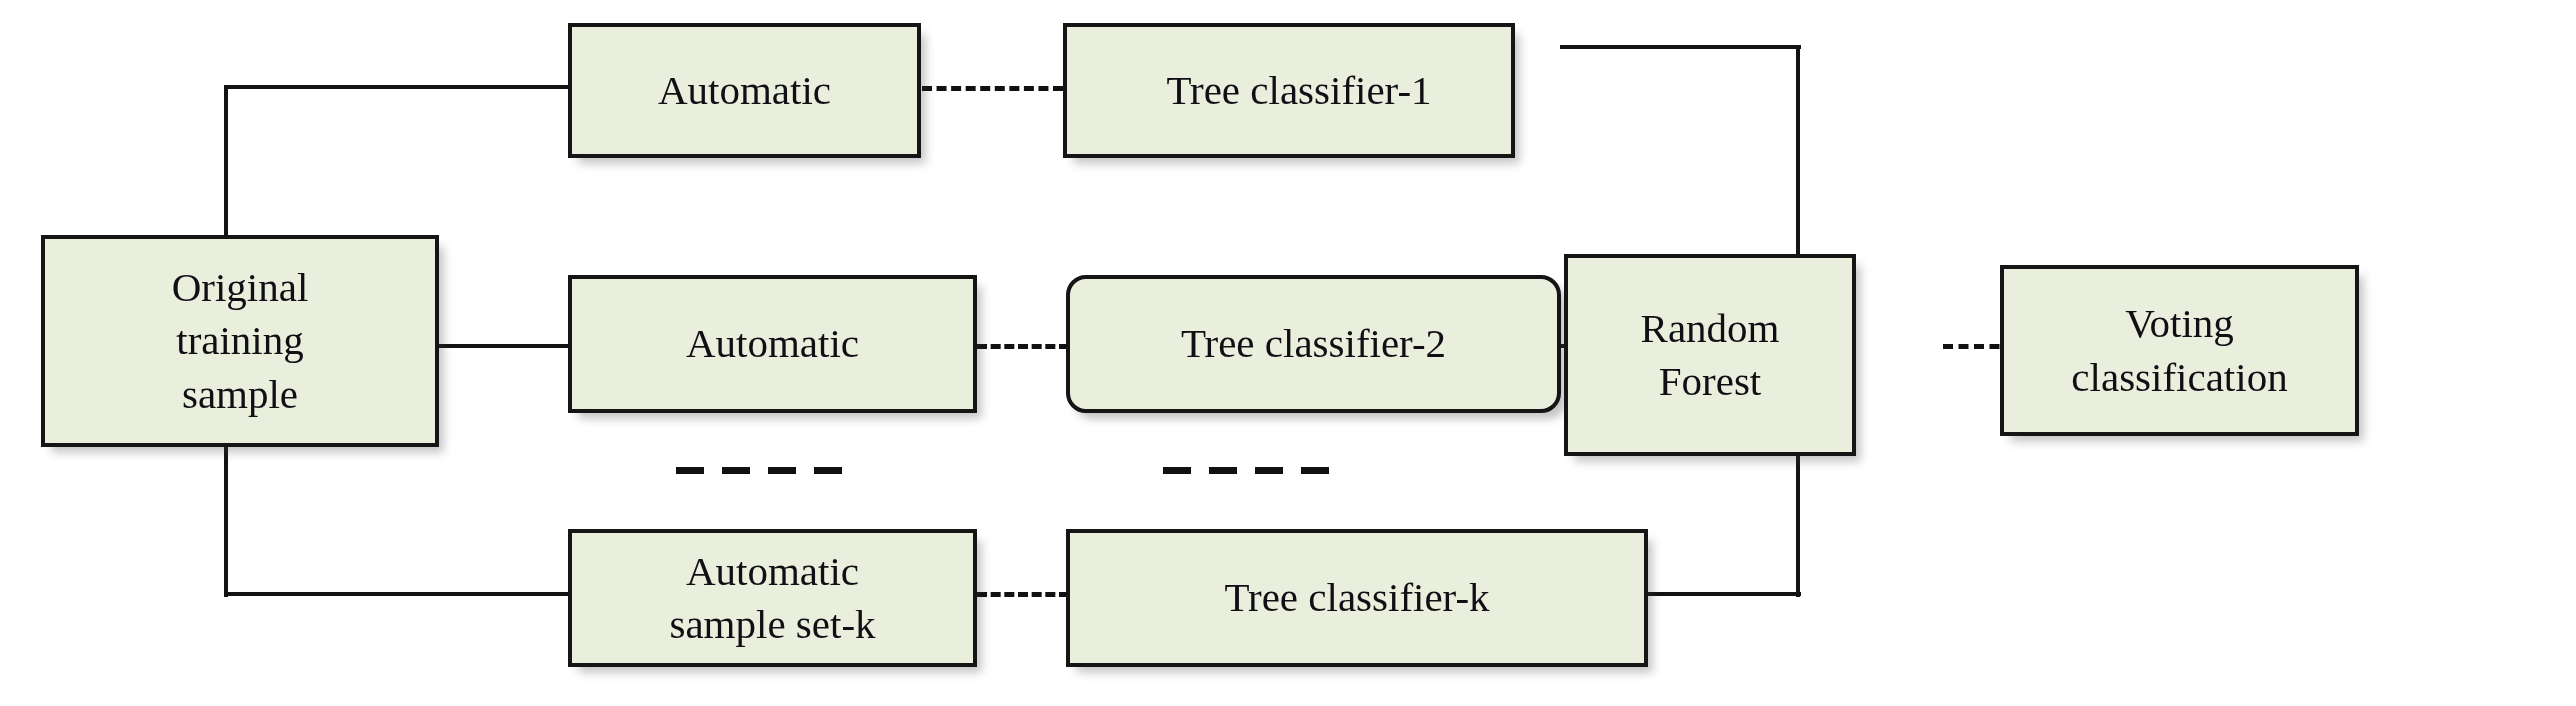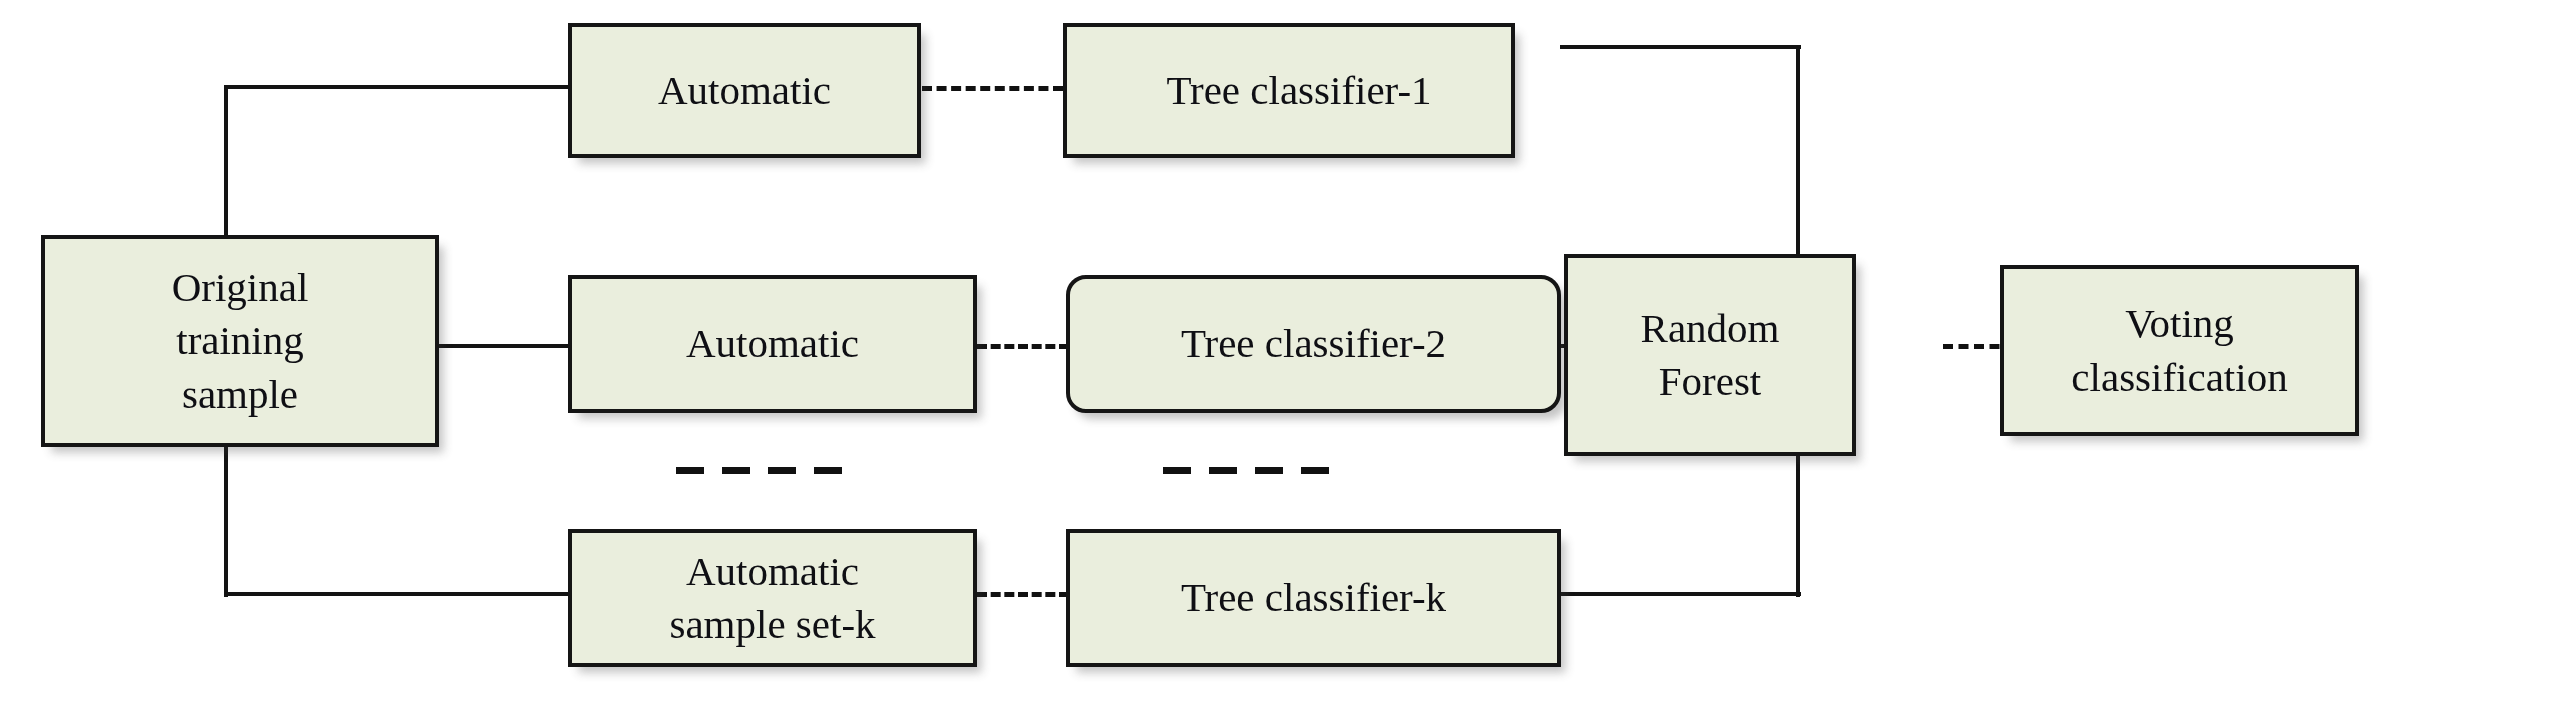--- a/index.html
+++ b/index.html
@@ -131,21 +131,21 @@
       <span class="ln">Tree classifier-1</span>
     </span>
   </div>
 
   <div class="node f-50" style="left:1066px; top:275px; width:495px; height:138px;border-radius:20px;">
     <span class="lbl">
       <span class="ln">Tree classifier-2</span>
     </span>
   </div>
 
-  <div class="node f-50" style="left:1066px; top:529px; width:495px; height:138px;">
+  <div class="node f-50" style="left:1066px; top:529px; width:582px; height:138px;">
     <span class="lbl">
       <span class="ln">Tree classifier-k</span>
     </span>
   </div>
 
   <div class="node f-50" style="left:1564px; top:254px; width:292px; height:202px;">
     <span class="lbl">
       <span class="ln">Random</span>
       <span class="ln">Forest</span>
     </span>

